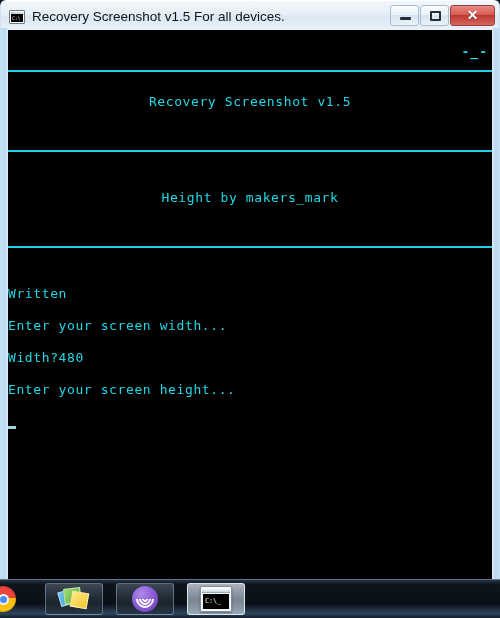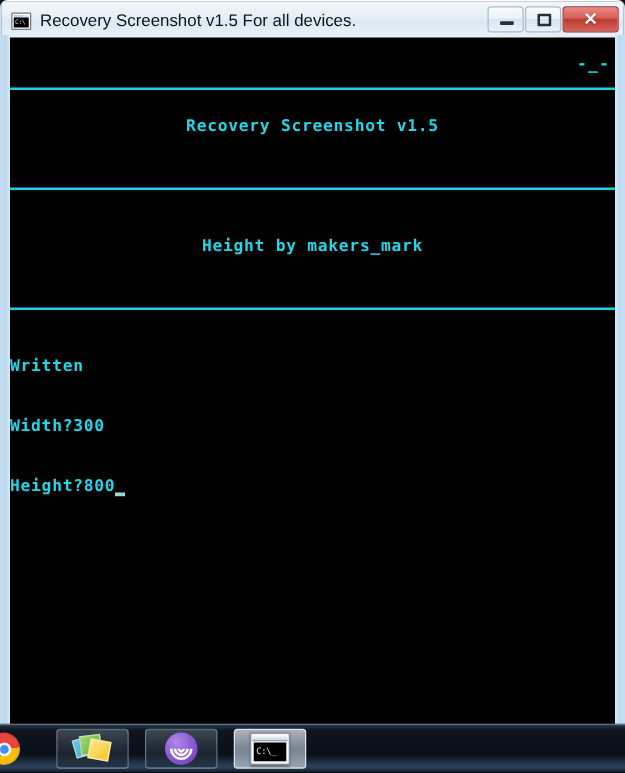--- a/index.html
+++ b/index.html
@@ -182,21 +182,21 @@
     font-size: 13px;
     line-height: 16px;
     color: #21d7e8;
     box-sizing: border-box;
   }
 
   .con-line {
     white-space: pre;
     height: 16px;
     letter-spacing: 0.6px;
-    font-weight: bold;
+    font-weight: normal;
   }
   .con-line.blank { color: transparent; }
 
   .rule {
     height: 16px;
     position: relative;
   }
   .rule::after {
     content: "";
     position: absolute;
@@ -442,28 +442,30 @@
       <div class="con-line blank">&nbsp;</div>
 
       <div class="rule"></div>
 
       <div class="con-line blank">&nbsp;</div>
       <div class="con-line blank">&nbsp;</div>
 
       <div class="con-line">Written</div>
       <div class="con-line blank">&nbsp;</div>
 
-      <div class="con-line blank">&nbsp;</div>
-
-      <div class="con-line">Width?300</div>
-      <div class="con-line blank">&nbsp;</div>
-
-      <div class="con-line blank">&nbsp;</div>
-
-      <div class="con-line"><span>Height?800</span><span class="cursor"></span></div>
+      <div class="con-line">Enter your screen width...</div>
+      <div class="con-line blank">&nbsp;</div>
+
+      <div class="con-line">Width?480</div>
+      <div class="con-line blank">&nbsp;</div>
+
+      <div class="con-line">Enter your screen height...</div>
+      <div class="con-line blank">&nbsp;</div>
+
+      <div class="con-line"><span class="cursor"></span></div>
 
     </div>
   </div>
 
   <div class="taskbar">
 
     <div class="tb-item edge">
       <span class="ico-chrome"></span>
     </div>
 

